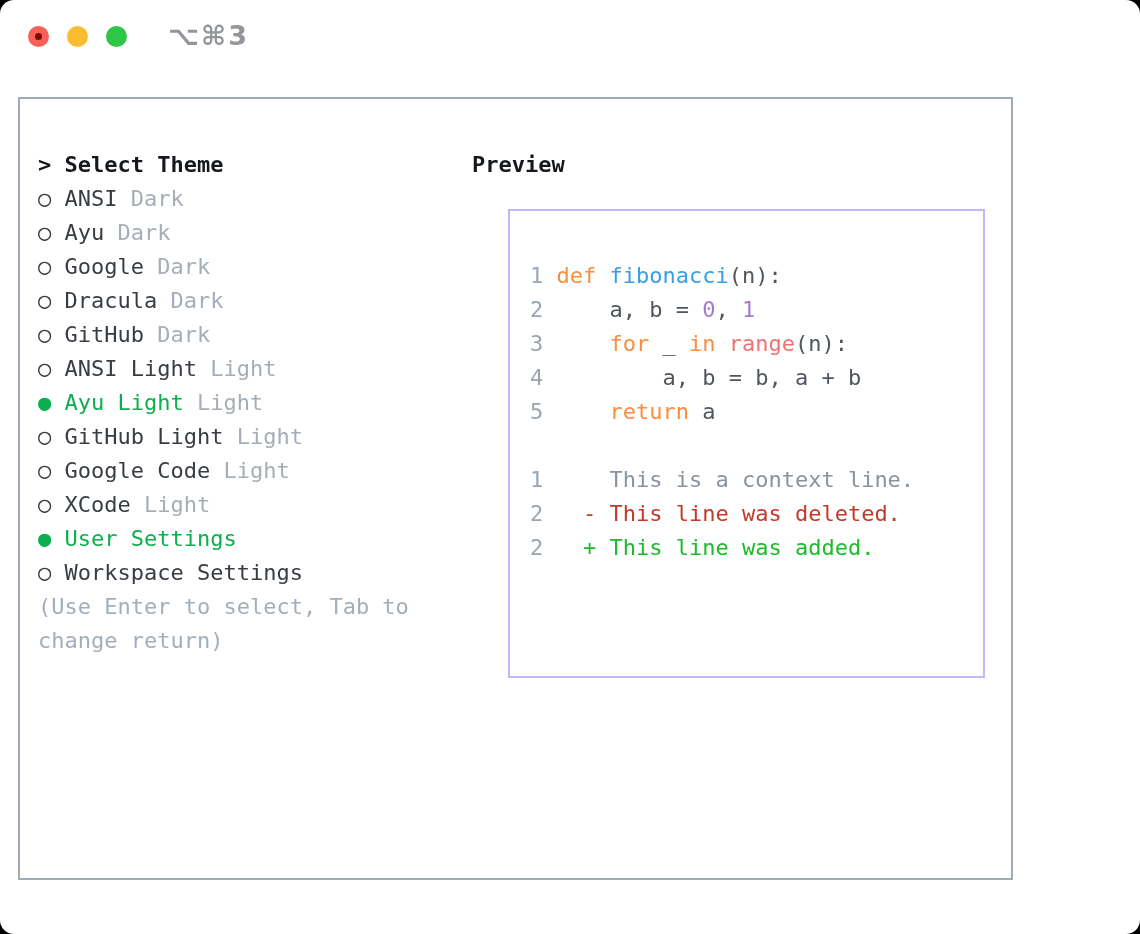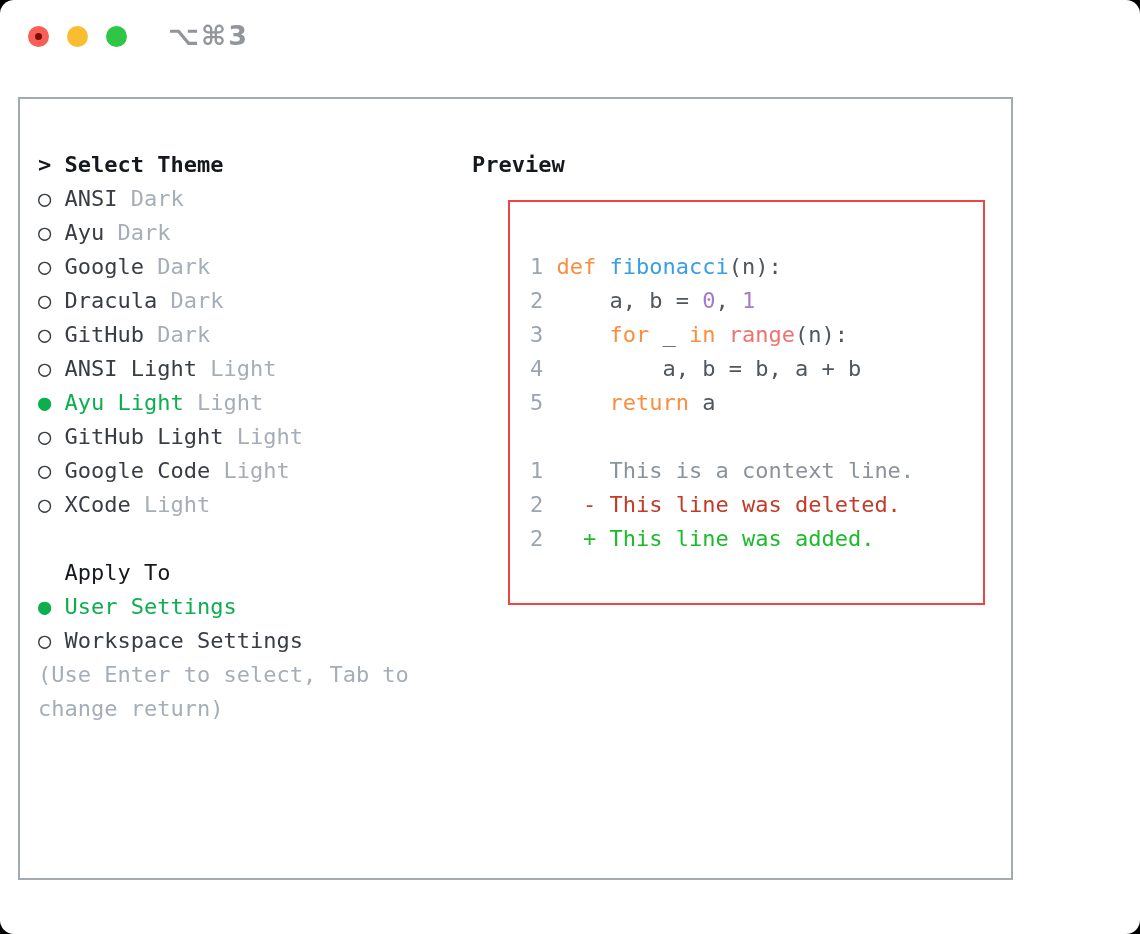--- a/index.html
+++ b/index.html
@@ -38,22 +38,22 @@
   .name{color:#383D44;margin-top:32px;}
   .marker{color:#383D44;}
   .muted{color:#A5AEB8;}
   .gap1{margin-left:1ch;}
   .selected .name,.selected .marker{color:#0CAF4D;}
   .apply-header{padding-left:2ch;margin-top:34px;color:#15181C;}
   .hint{color:#A5AEB8;}
   
   .preview-label{position:absolute;left:452px;top:49px;}
   .preview-box{
-    position:absolute;left:488px;top:101px;width:477px;height:405px;
-    border:2px solid #ef4444;box-sizing:border-box;background:#fff;
+    position:absolute;left:488px;top:110px;width:477px;height:469px;
+    border:2px solid #c4b5fd;box-sizing:border-box;background:#fff;
   }
   #preview-code{
     margin:0;padding:48px 0 0 20px;
     font-family:"DejaVu Sans Mono", monospace;font-size:22px;line-height:34px;
   }
   .t-num{color:#9AA5B1;}
   .t-plain{color:#50565E;}
   .t-kw{color:#FA8D3E;}
   .t-fn{color:#389EE6;}
   .t-call{color:#F07171;}
@@ -89,21 +89,20 @@
           <div class="row option"><span class="marker">○</span><span class="name gap1">Google</span><span class="muted gap1">Dark</span></div>
           <div class="row option"><span class="marker">○</span><span class="name gap1">Dracula</span><span class="muted gap1">Dark</span></div>
           <div class="row option"><span class="marker">○</span><span class="name gap1">GitHub</span><span class="muted gap1">Dark</span></div>
           <div class="row option"><span class="marker">○</span><span class="name gap1">ANSI Light</span><span class="muted gap1">Light</span></div>
           <div class="row option selected"><span class="marker">●</span><span class="name gap1">Ayu Light</span><span class="muted gap1">Light</span></div>
           <div class="row option"><span class="marker">○</span><span class="name gap1">GitHub Light</span><span class="muted gap1">Light</span></div>
           <div class="row option"><span class="marker">○</span><span class="name gap1">Google Code</span><span class="muted gap1">Light</span></div>
           <div class="row option"><span class="marker">○</span><span class="name gap1">XCode</span><span class="muted gap1">Light</span></div>
         </div>
 
-      <div class="row apply-header">Apply To</div>
 
       <div id="apply-options">
           <div class="row option selected"><span class="marker">●</span><span class="name gap1">User Settings</span></div>
           <div class="row option"><span class="marker">○</span><span class="name gap1">Workspace Settings</span></div>
         </div>
 
       <div class="hint">
         <div class="row">(Use Enter to select, Tab to</div>
         <div class="row">change return)</div>
       </div>

